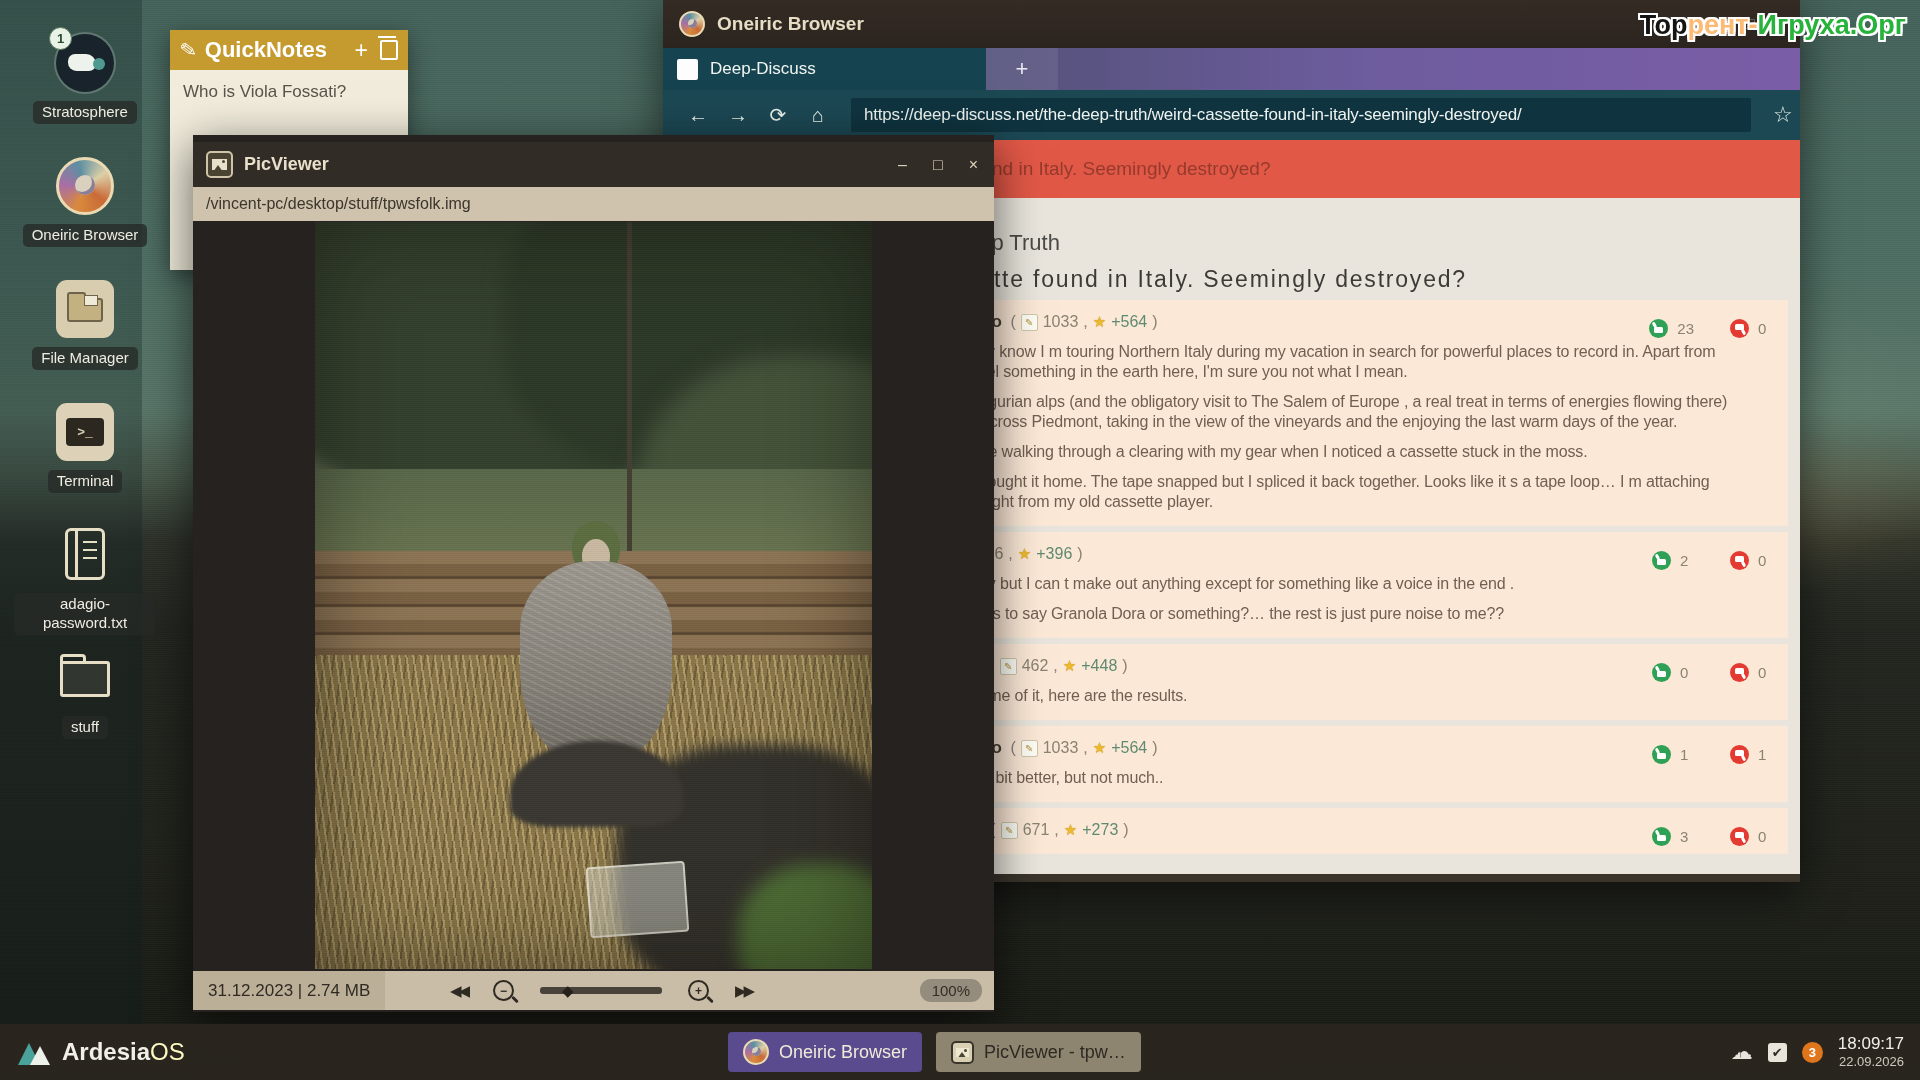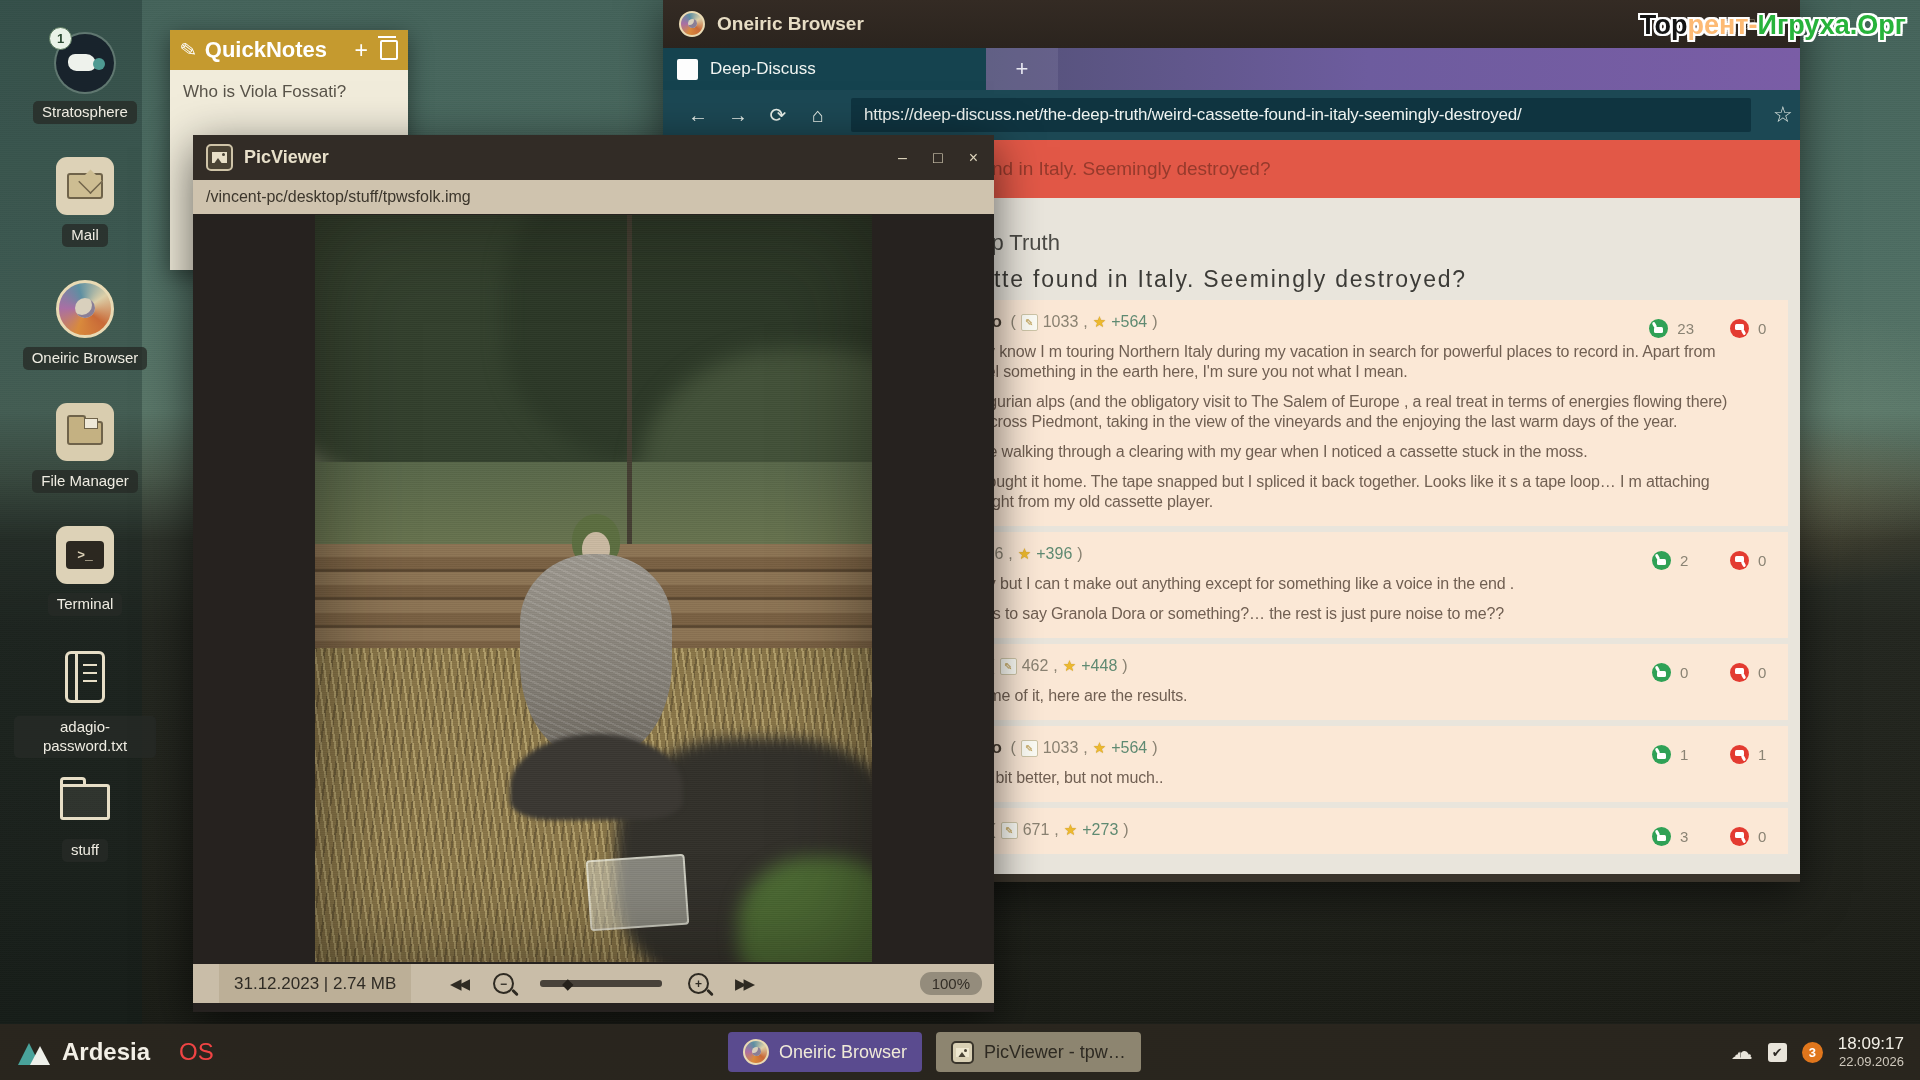--- a/index.html
+++ b/index.html
@@ -159,21 +159,21 @@
   .vote-gap{width:18px;}
   .post p{margin:8px 0 10px;color:#705f52;font-size:16px;line-height:20px;max-width:880px;
     letter-spacing:-.15px;}
   .post p:last-child{margin-bottom:2px;}
   .br-bottom-edge{height:8px;background:#3a342b;}
 
   
   .picviewer{position:absolute;left:193px;top:135px;width:801px;height:877px;z-index:5;
     background:#262220;box-shadow:0 12px 44px rgba(0,0,0,.6);}
   .pv-titlebar{height:45px;background:linear-gradient(180deg,#37302a,#2d2username722);
-    background:#322c26;display:flex;align-items:center;padding:0 13px;position:relative;}
+    background:#322c26;display:flex;align-items:center;padding:0 13px;position:relative;margin-top:7px;}
   .pv-icon{width:27px;height:27px;border:2px solid #cfc4a8;border-radius:5px;background:#46403492;
     background-color:#4a4334;display:flex;align-items:center;justify-content:center;box-sizing:border-box;}
   .pv-icon .mini{width:15px;height:11px;background:#e8e0c8;position:relative;overflow:hidden;}
   .pv-icon .mini::before{content:"";position:absolute;left:1px;bottom:-2px;width:0;height:0;
     border-left:5px solid transparent;border-right:5px solid transparent;border-bottom:7px solid #4a4436;}
   .pv-icon .mini::after{content:"";position:absolute;right:2px;top:1px;width:3px;height:3px;
     border-radius:50%;background:#4a4436;}
   .pv-title{color:#e8e0ca;font-weight:bold;font-size:18px;margin-left:11px;}
   .pv-ctrls{position:absolute;right:16px;top:0;height:45px;display:flex;align-items:center;gap:26px;
     color:#ded5bc;font-size:16px;}
@@ -210,21 +210,21 @@
       repeating-linear-gradient(24deg,rgba(255,255,255,.10) 0 2px,transparent 2px 6px),
       linear-gradient(180deg,#9b968d,#847f76 60%,#6d6860);
     border-radius:48% 48% 42% 42% / 34% 34% 46% 46%;}
   .ph-person .sk{position:absolute;left:0;bottom:0;width:100%;height:28%;background:#3a3732;
     border-radius:50% 50% 24% 24% / 62% 62% 22% 22%;filter:blur(2px);}
   .ph-box{left:49%;top:86%;width:17%;height:9%;background:rgba(222,221,210,.5);
     border:2px solid rgba(242,242,230,.65);border-radius:4px;transform:rotate(-4deg);}
   .ph-grain{left:0;top:0;width:100%;height:100%;
     background:repeating-linear-gradient(0deg,rgba(255,255,255,.02) 0 1px,rgba(0,0,0,.04) 1px 2px);
     box-shadow:inset 0 0 90px rgba(18,16,10,.5);}
-  .pv-bottombar{height:39px;background:#c9bda8;display:flex;align-items:center;position:relative;padding-left:26px;}
+  .pv-bottombar{height:39px;background:#c9bda8;display:flex;align-items:center;position:relative;}
   .pv-status{background:#bcaf97;height:100%;display:flex;align-items:center;padding:0 15px;
     color:#2f2b24;font-size:17px;}
   .pv-tools{position:absolute;left:185px;right:170px;height:100%;display:flex;align-items:center;
     justify-content:center;gap:26px;}
   .tool{color:#2e2a22;font-size:15px;letter-spacing:-3px;cursor:pointer;white-space:nowrap;}
   .mag{width:17px;height:17px;border:2.5px solid #2e2a22;border-radius:50%;position:relative;
     color:#2e2a22;font-size:12px;font-weight:bold;display:flex;align-items:center;justify-content:center;
     letter-spacing:0;cursor:pointer;}
   .mag::after{content:"";position:absolute;width:8px;height:3px;background:#2e2a22;right:-7px;bottom:-2px;
     transform:rotate(45deg);border-radius:2px;}
@@ -235,21 +235,21 @@
 
   
   .taskbar{position:absolute;left:0;top:1024px;width:1920px;height:56px;z-index:8;
     background:rgba(42,38,31,.97);display:flex;align-items:center;padding:0 18px;box-sizing:border-box;}
   .logo{position:relative;width:34px;height:26px;margin-right:10px;}
   .logo::before{content:"";position:absolute;left:0;bottom:0;width:0;height:0;
     border-left:11px solid transparent;border-right:11px solid transparent;border-bottom:22px solid #49a39b;}
   .logo::after{content:"";position:absolute;left:12px;bottom:0;width:0;height:0;
     border-left:10px solid transparent;border-right:10px solid transparent;border-bottom:19px solid #eef0ea;}
   .os-name{color:#f2efe6;font-size:24px;font-weight:bold;}
-  .os-name .lite{font-weight:normal;color:#ef4444;margin-left:29px;}
+  .os-name .lite{font-weight:normal;color:#fef9c3;}
   .task-apps{position:absolute;left:728px;top:8px;display:flex;gap:14px;}
   .task-btn{height:40px;border-radius:4px;display:flex;align-items:center;padding:0 15px;gap:10px;cursor:pointer;}
   .task-btn.browser-btn{background:#5a4b8f;color:#f0ead8;}
   .task-btn.pic-btn{background:#8d8570;color:#2e2a22;}
   .task-btn .lbl{font-size:18px;white-space:nowrap;}
   .pv-icon.small{width:23px;height:23px;border-color:#3a352b;background-color:#d9d0b4;}
   .pv-icon.small .mini{width:13px;height:9px;background:#efe8d0;}
   .tray{position:absolute;right:16px;top:0;height:56px;display:flex;align-items:center;gap:15px;}
   .tray-cloud{position:relative;color:#e8e4da;font-size:22px;line-height:1;cursor:pointer;}
   .tray-cloud .arr{position:absolute;left:7px;top:7px;color:#2c2823;font-size:11px;font-weight:bold;}
@@ -273,26 +273,20 @@
 
 <div class="wallpaper"></div>
 <div class="sidebar-shade"></div>
 
 <div class="desk-icons">
   <div class="desk-item">
     <div class="ic-base ic-strato">
       <div class="badge-1">1</div>
     </div>
     <div class="desk-label">Stratosphere</div>
-  </div>
-  <div class="desk-item">
-    <div class="ic-base ic-mail">
-        <div class="env"></div>
-      </div>
-    <div class="desk-label">Mail</div>
   </div>
   <div class="desk-item">
     <div class="ic-base ic-oneiric"></div>
     <div class="desk-label">Oneiric Browser</div>
   </div>
   <div class="desk-item">
     <div class="ic-base ic-files">
         <div class="fold"></div>
       </div>
     <div class="desk-label">File Manager</div>

